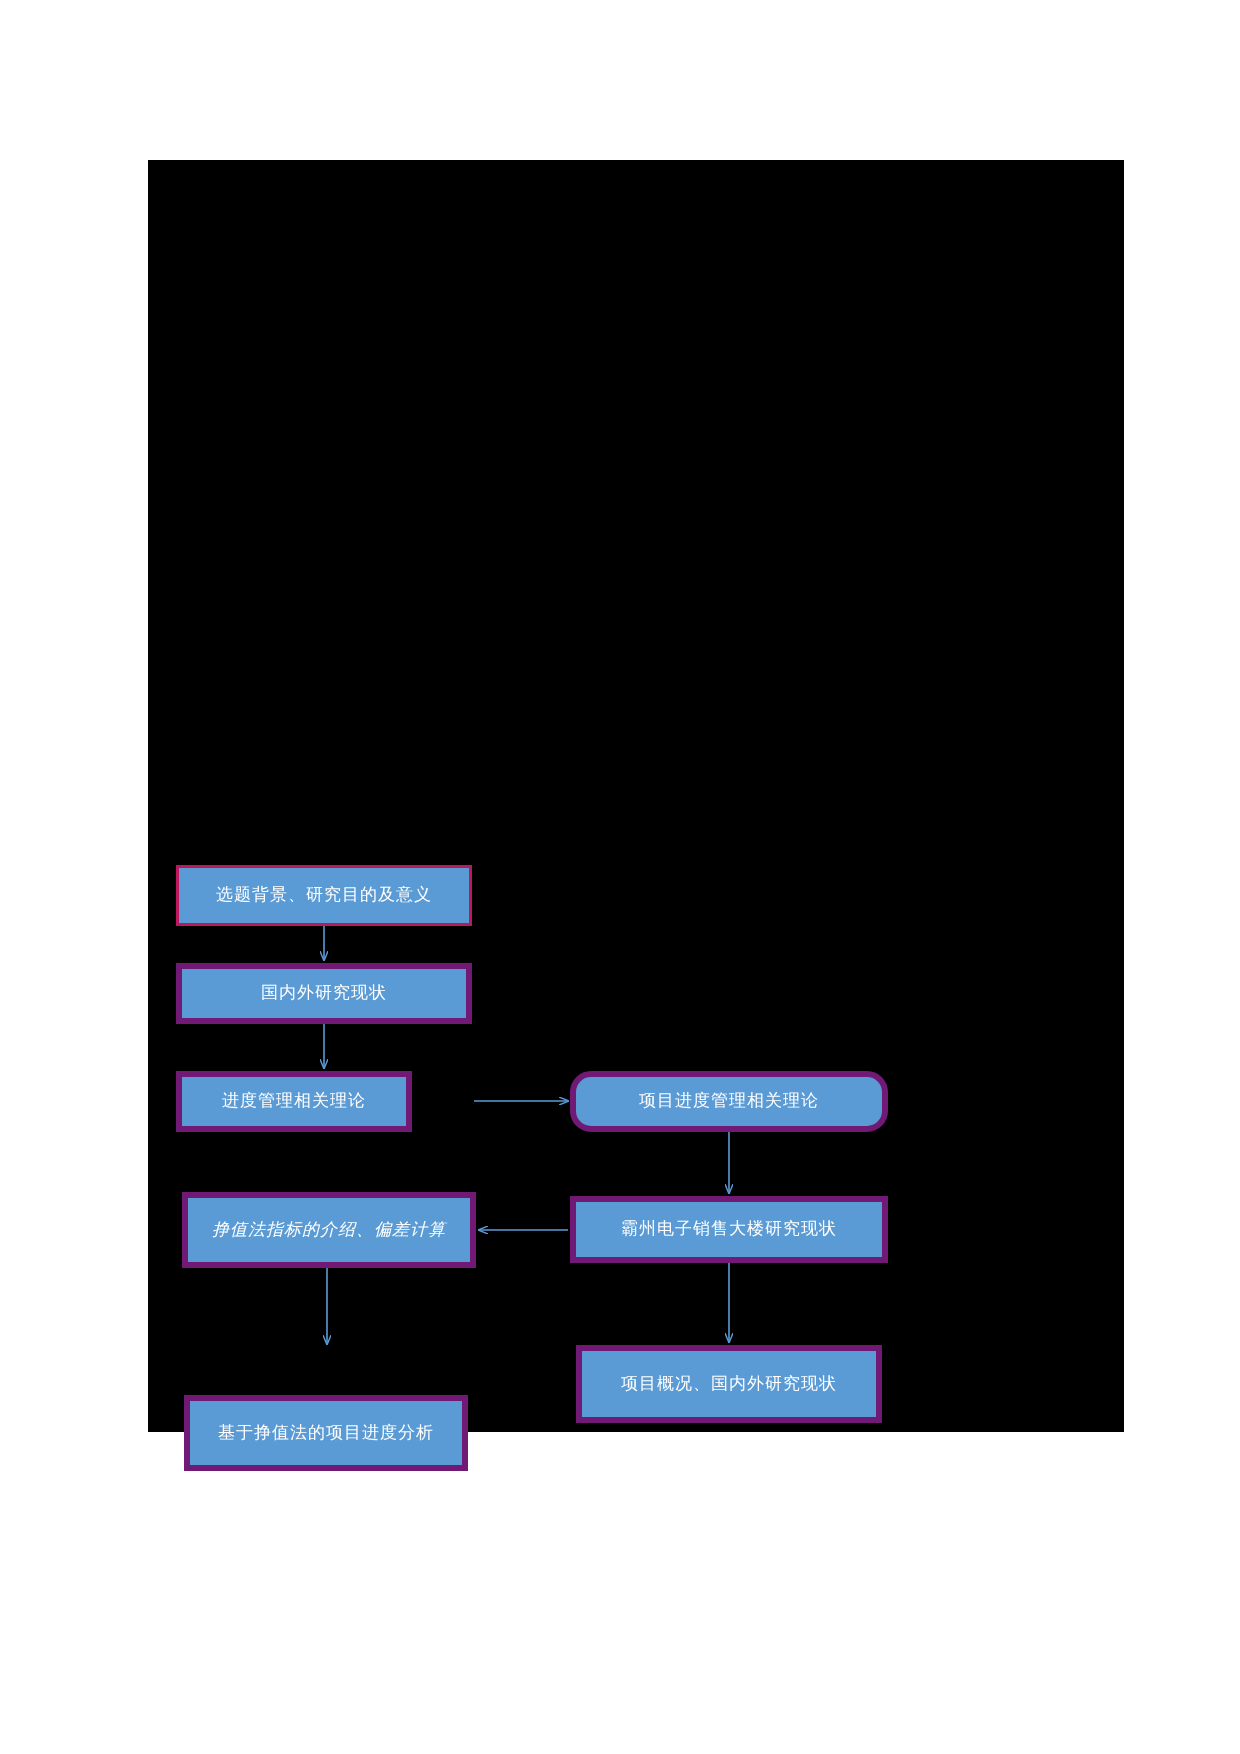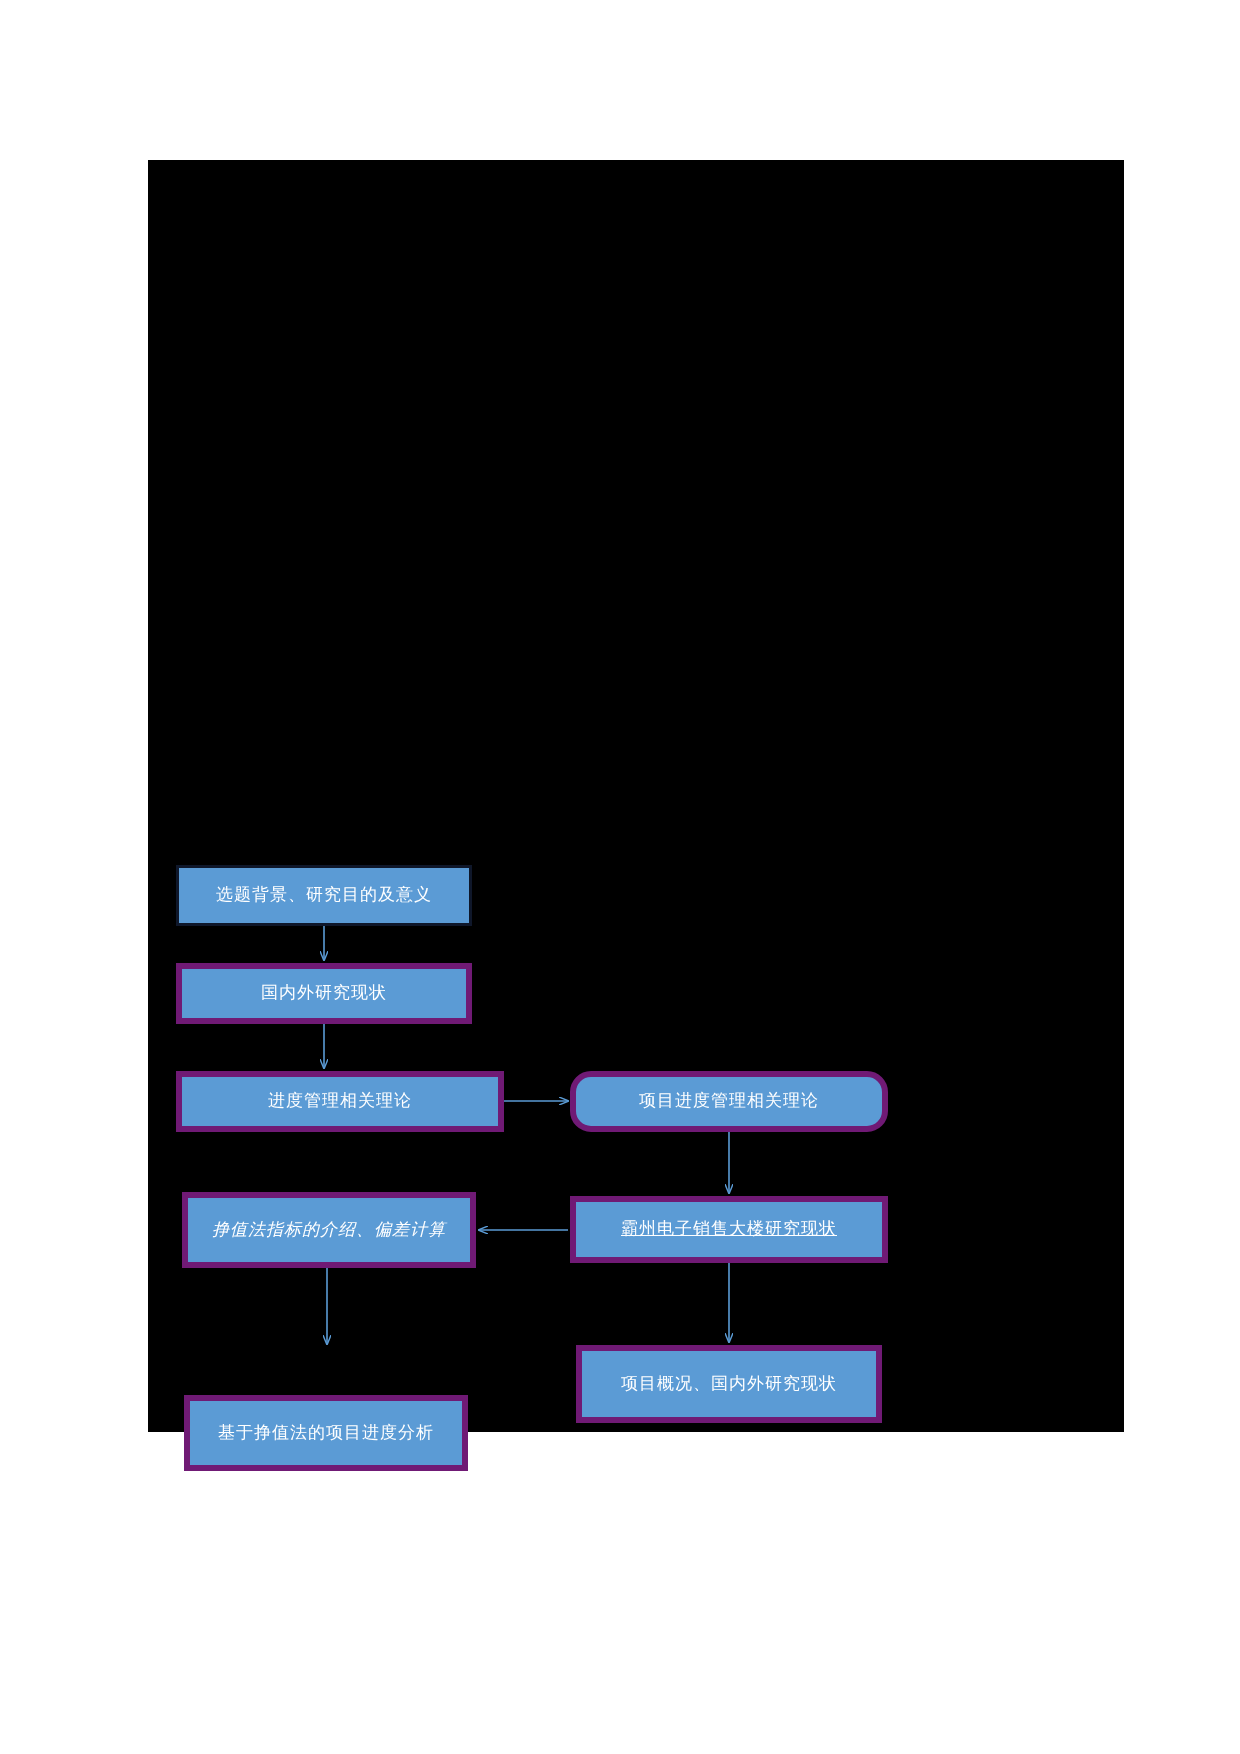--- a/index.html
+++ b/index.html
@@ -53,21 +53,21 @@
     font-size: 17px;
     letter-spacing: 1px;
     line-height: 1.2;
     text-align: center;
     white-space: nowrap;
   }
   .node.border-white {
     border: 6px solid #701a75;
   }
   .node.border-blue {
-    border: 3px solid #0f172a;
+    border: 3px solid #be185d;
   }
   .node .node-label {
     display: block;
   }
   svg.connectors {
     position: absolute;
     left: 0;
     top: 0;
     width: 1240px;
     height: 1754px;
@@ -106,33 +106,33 @@
     </svg>
 
     <div class="node border-blue" id="node-n1" style="left: 176px; top: 865px; width: 296px; height: 61px; background: rgb(91, 155, 213); color: rgb(255, 255, 255);">
       <span class="node-label">选题背景、研究目的及意义</span>
     </div>
 
     <div class="node border-white" id="node-n2" style="left: 176px; top: 963px; width: 296px; height: 61px; background: rgb(91, 155, 213); color: rgb(255, 255, 255);">
       <span class="node-label">国内外研究现状</span>
     </div>
 
-    <div class="node border-white" id="node-n3" style="left: 176px; top: 1071px; width: 328px; height: 61px; background: rgb(91, 155, 213); color: rgb(255, 255, 255);">
+    <div class="node border-white" id="node-n3" style="left: 176px; top: 1071px; width: 236px; height: 61px; background: rgb(91, 155, 213); color: rgb(255, 255, 255);">
       <span class="node-label">进度管理相关理论</span>
     </div>
 
     <div class="node border-white" id="node-n4" style="left: 570px; top: 1071px; width: 318px; height: 61px; background: rgb(91, 155, 213); color: rgb(255, 255, 255); border-radius: 21px;">
       <span class="node-label">项目进度管理相关理论</span>
     </div>
 
     <div class="node border-white" id="node-n5" style="left: 182px; top: 1192px; width: 294px; height: 76px; background: rgb(91, 155, 213); color: rgb(255, 255, 255); font-style: italic;">
       <span class="node-label">挣值法指标的介绍、偏差计算</span>
     </div>
 
-    <div class="node border-white" id="node-n6" style="left: 570px; top: 1196px; width: 318px; height: 67px; background: rgb(91, 155, 213); color: rgb(255, 255, 255); text-decoration: underline;">
+    <div class="node border-white" id="node-n6" style="left: 570px; top: 1196px; width: 318px; height: 67px; background: rgb(91, 155, 213); color: rgb(255, 255, 255);">
       <span class="node-label">霸州电子销售大楼研究现状</span>
     </div>
 
     <div class="node border-white" id="node-n7" style="left: 184px; top: 1347px; width: 284px; height: 76px; background: rgb(91, 155, 213); color: rgb(255, 255, 255); margin-top: 48px;">
       <span class="node-label">基于挣值法的项目进度分析</span>
     </div>
 
     <div class="node border-white" id="node-n8" style="left: 576px; top: 1345px; width: 306px; height: 78px; background: rgb(91, 155, 213); color: rgb(255, 255, 255);">
       <span class="node-label">项目概况、国内外研究现状</span>
     </div>

